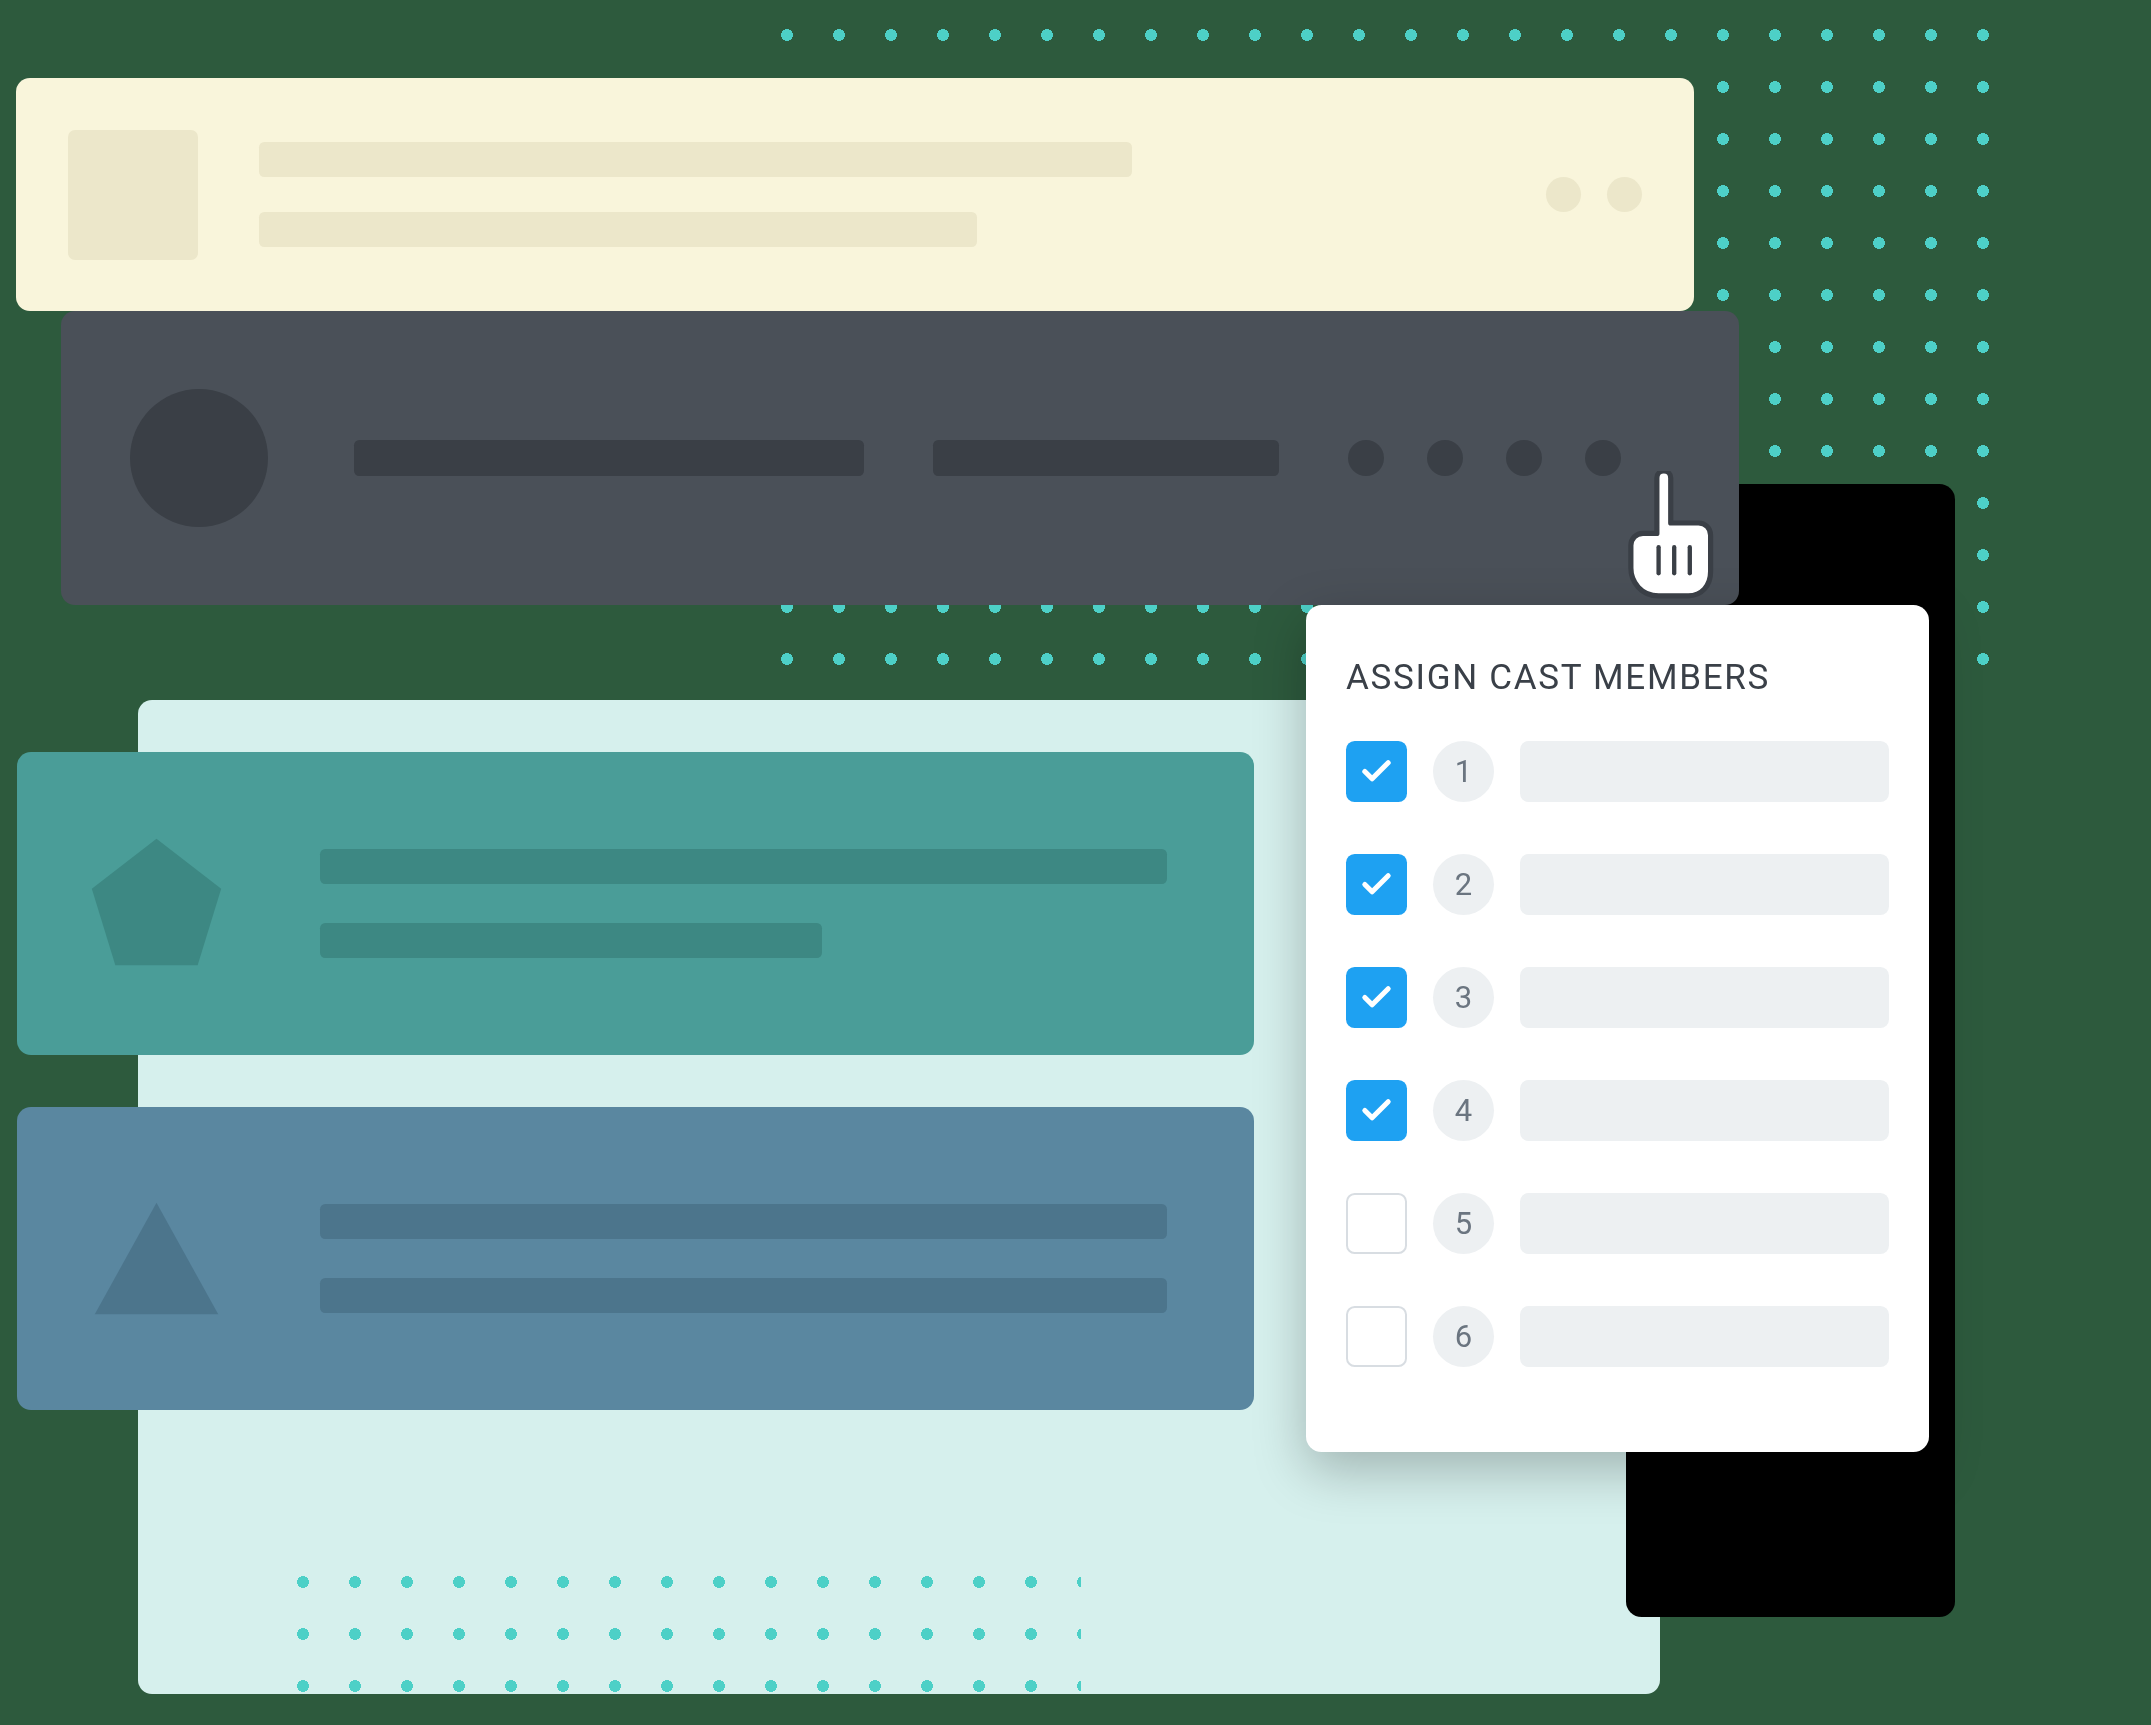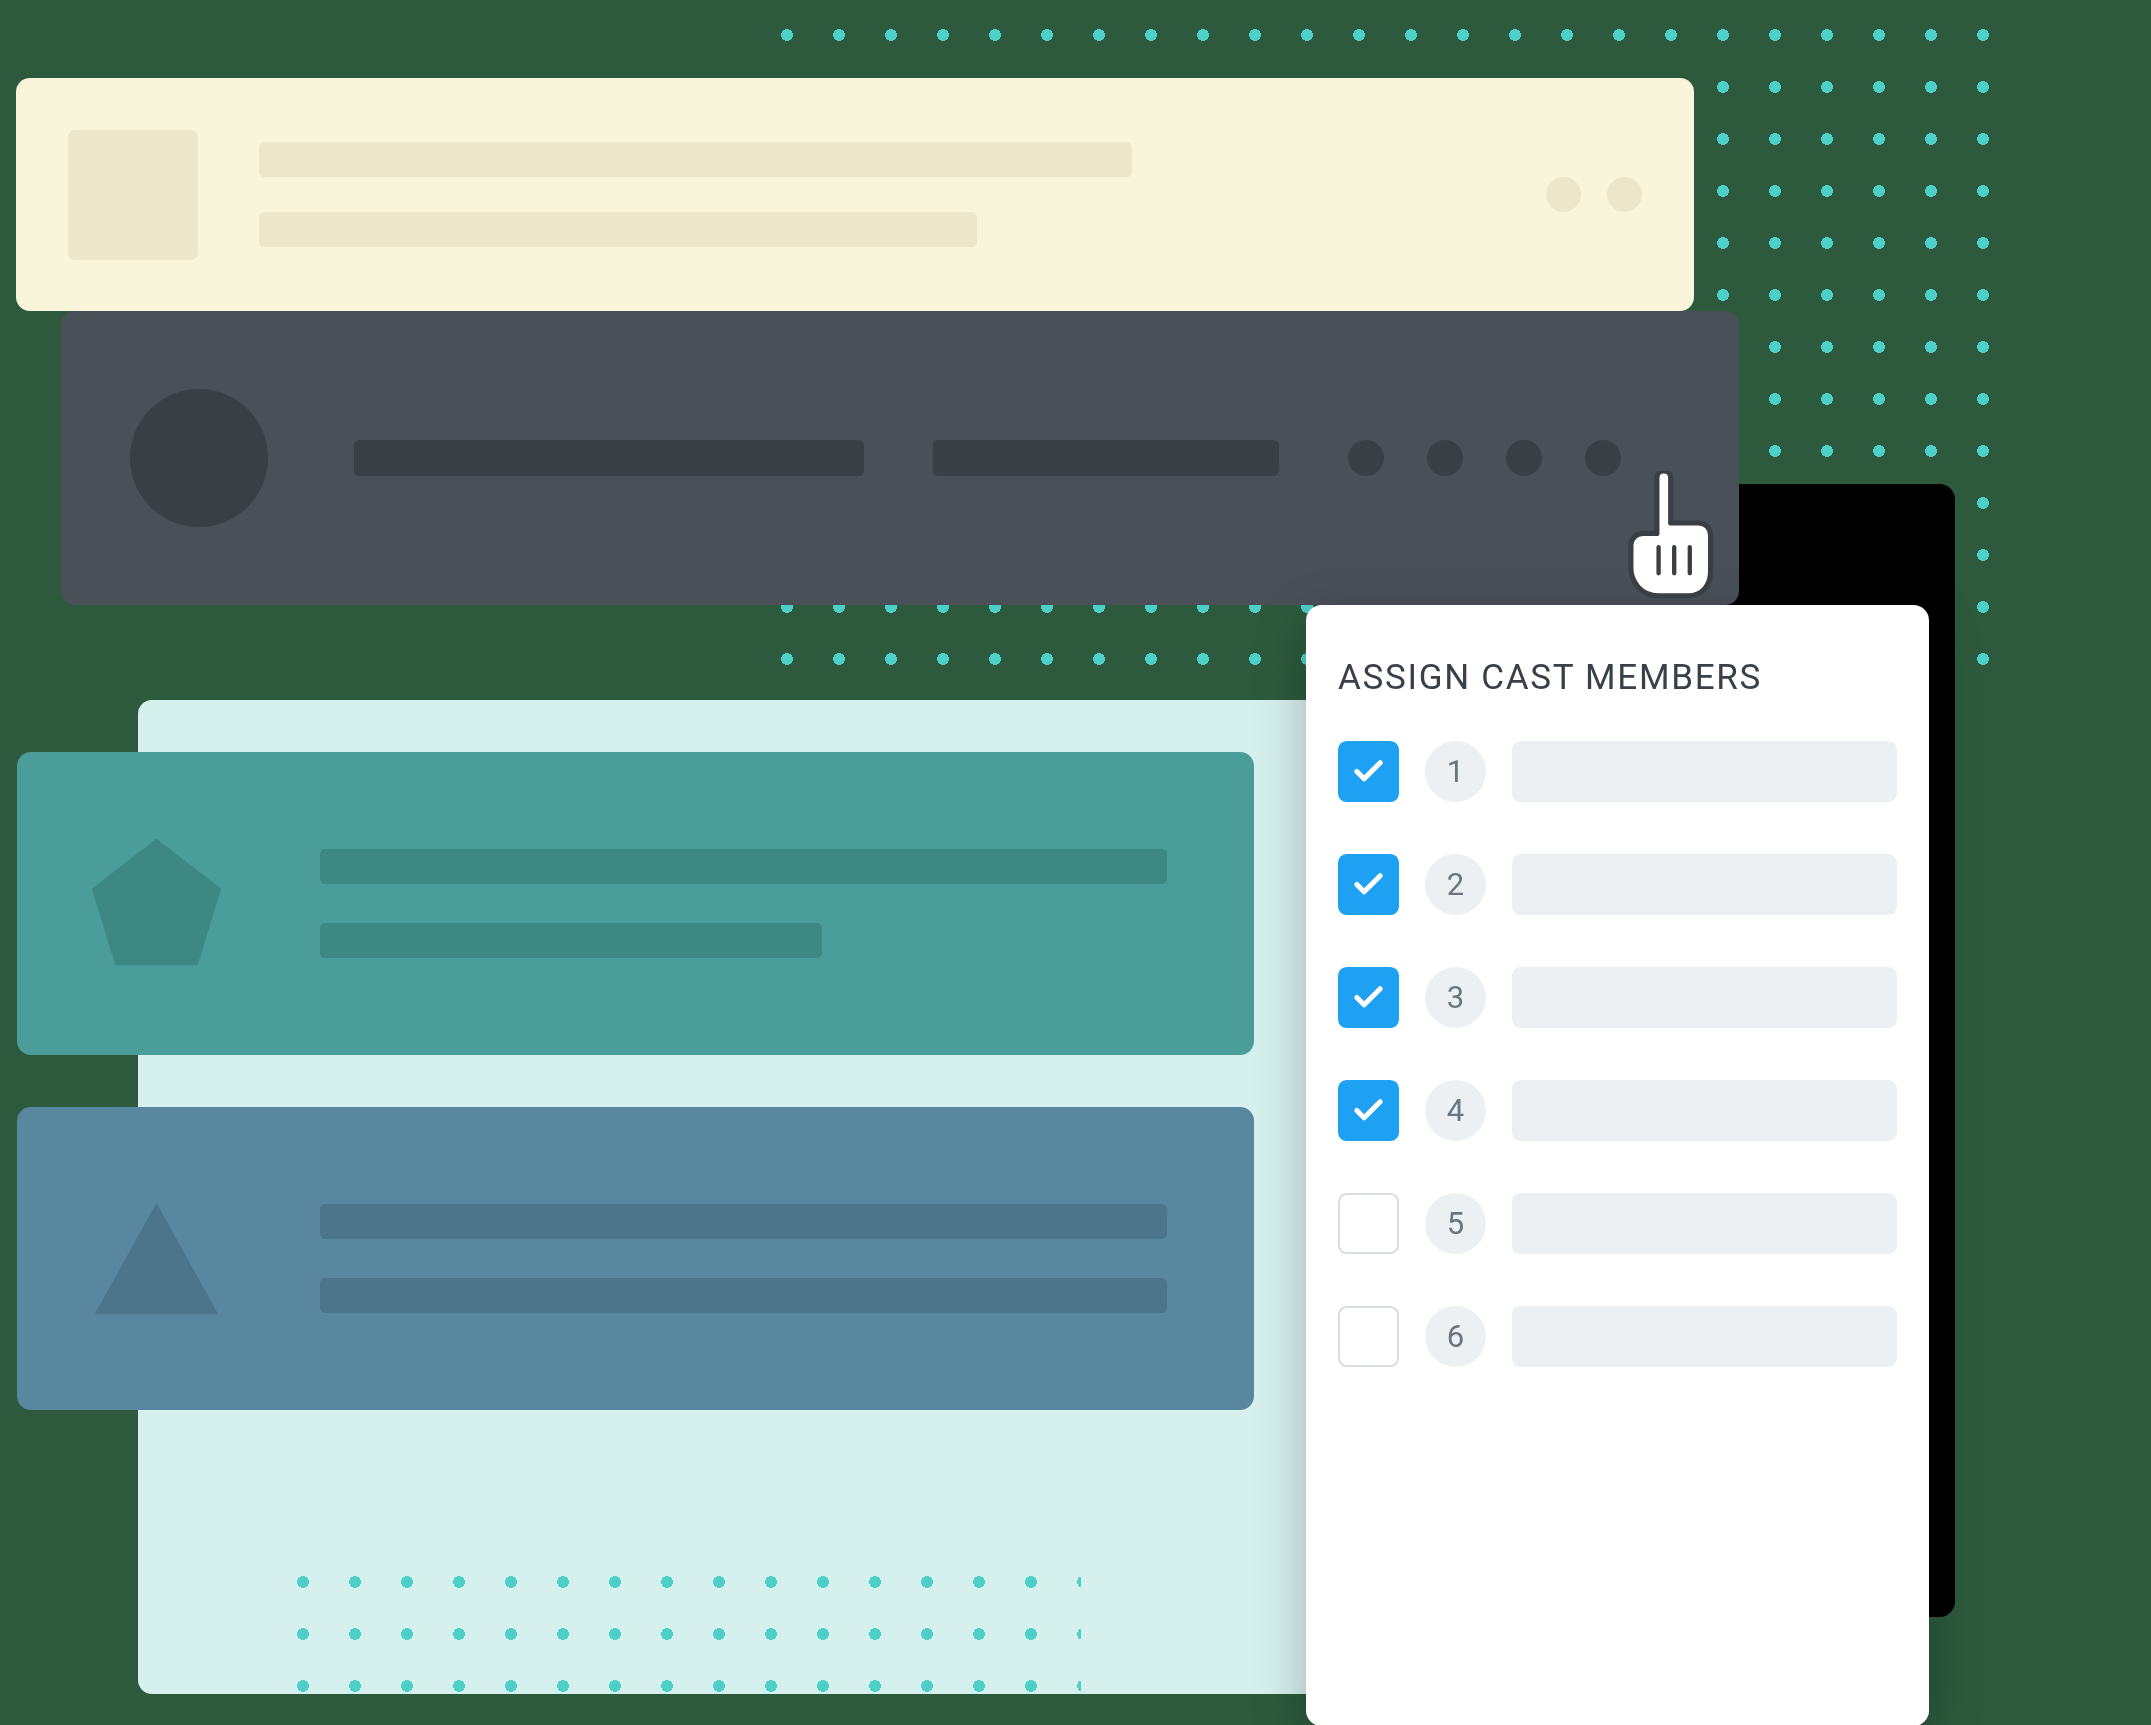--- a/index.html
+++ b/index.html
@@ -227,24 +227,24 @@
   background: #4c758c;
   border-radius: 5.2px;
 }
 
 
 .dropdown {
   position: absolute;
   top: 605px;
   left: 1306px;
   width: 623px;
-  height: 1121px;
+  height: 847px;
   background: #fff;
   border-radius: 15.6px;
-  padding: 52px 32px;
+  padding: 52px 40px;
   z-index: 10;
   box-shadow: 0 17.3px 52px rgba(0,0,0,0.25);
 }
 .dropdown-title {
   font-size: 35px;
   font-weight: 400;
   letter-spacing: 1.7px;
   color: #3a4048;
   margin-bottom: 43px;
 }

